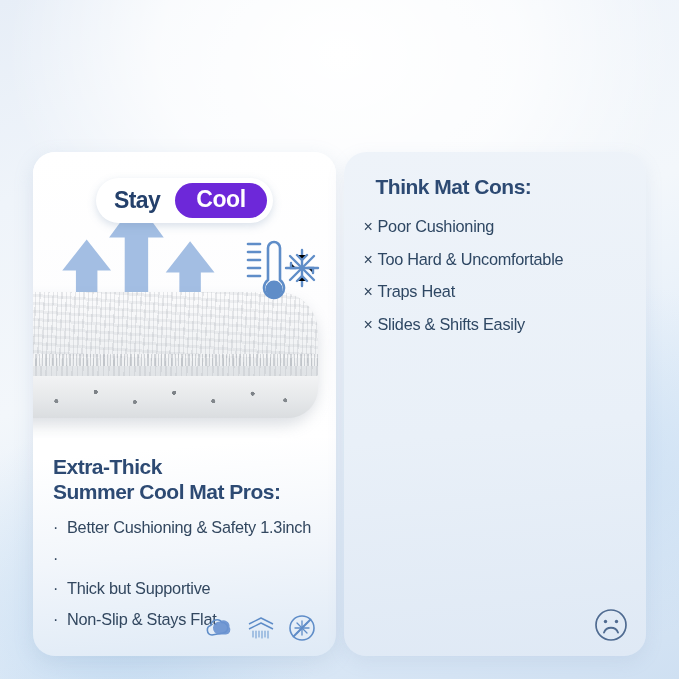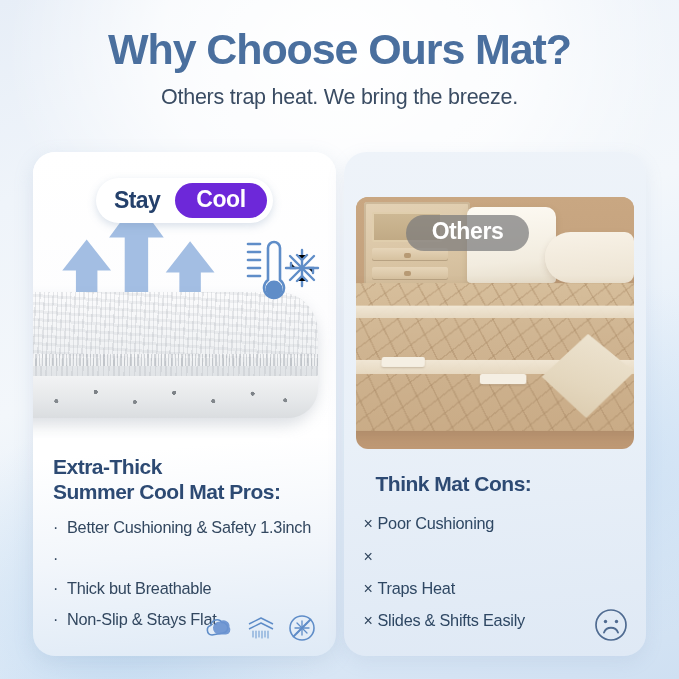--- a/index.html
+++ b/index.html
@@ -329,24 +329,20 @@
   .sad-icon {
     position: absolute;
     right: 18px; bottom: 14px;
   }
 </style>
 </head>
 <body>
 
 <div class="page">
 
-  <div class="header">
-    <div class="title">Why Choose Ours Mat?</div>
-    <div class="subtitle">Others trap heat. We bring the breeze.</div>
-  </div>
 
   <div class="cards">
 
     <div class="card card-left">
 
       <div class="media-left">
 
         <svg class="arrows" viewBox="0 0 310 286">
           <g fill="#9ebbe2">
             <path d="M44 168 L44 118 L30 118 L55 86 L80 118 L66 118 L66 168 Z" opacity="0.95"></path>
@@ -395,21 +391,21 @@
         <ul class="list">
           <li>
             <span class="marker">·</span>
             <span>Better Cushioning &amp; Safety 1.3inch</span>
           </li>
           <li>
             <span class="marker">·</span>
           </li>
           <li>
             <span class="marker">·</span>
-            <span>Thick but Breathable</span>
+            <span>Thick but Supportive</span>
           </li>
           <li>
             <span class="marker">·</span>
             <span>Non-Slip &amp; Stays Flat</span>
           </li>
         </ul>
 
         <div class="feature-icons">
           <svg width="30" height="26" viewBox="0 0 30 26">
             <g fill="none" stroke="#5f8dc8" stroke-width="1.6">
@@ -440,48 +436,31 @@
               <line x1="19" y1="9" x2="9" y2="19"></line>
             </g>
             <line x1="5.5" y1="22.5" x2="22.5" y2="5.5" stroke="#5f8dc8" stroke-width="1.9" stroke-linecap="round"></line>
           </svg>
         </div>
       </div>
     </div>
 
     <div class="card card-right">
 
-      <div class="media-right">
-        <div class="bed-wall"></div>
-        <div class="headboard">
-          <div class="drawer d1"></div>
-          <div class="drawer d2"></div>
-          <div class="drawer d3"></div>
-        </div>
-        <div class="pillow-a"></div>
-        <div class="pillow-b"></div>
-        <div class="quilt">
-          <div class="quilt-stripe s1"></div>
-          <div class="quilt-stripe s2"></div>
-          <div class="quilt-label l1"></div>
-          <div class="quilt-label l2"></div>
-          <div class="quilt-fold"></div>
-        </div>
-        <div class="badge-others">Others</div>
-      </div>
 
       <div class="card-body">
         <div class="card-heading">Think Mat Cons:</div>
         <ul class="list">
           <li>
             <span class="marker">×</span>
             <span>Poor Cushioning</span>
           </li>
           <li>
             <span class="marker">×</span>
+            <span>Too Hard &amp; Uncomfortable</span>
           </li>
           <li>
             <span class="marker">×</span>
             <span>Traps Heat</span>
           </li>
           <li>
             <span class="marker">×</span>
             <span>Slides &amp; Shifts Easily</span>
           </li>
         </ul>

